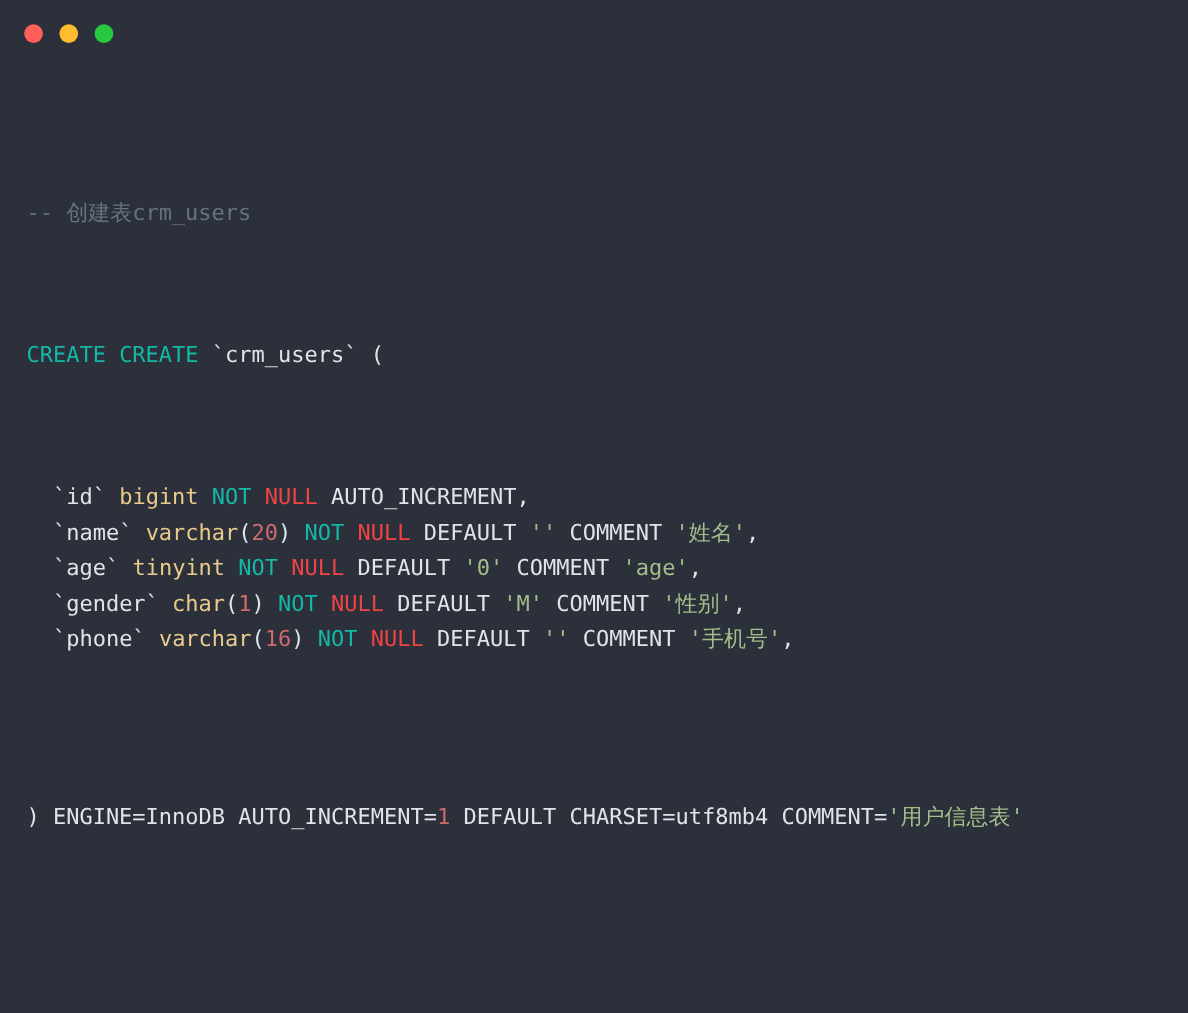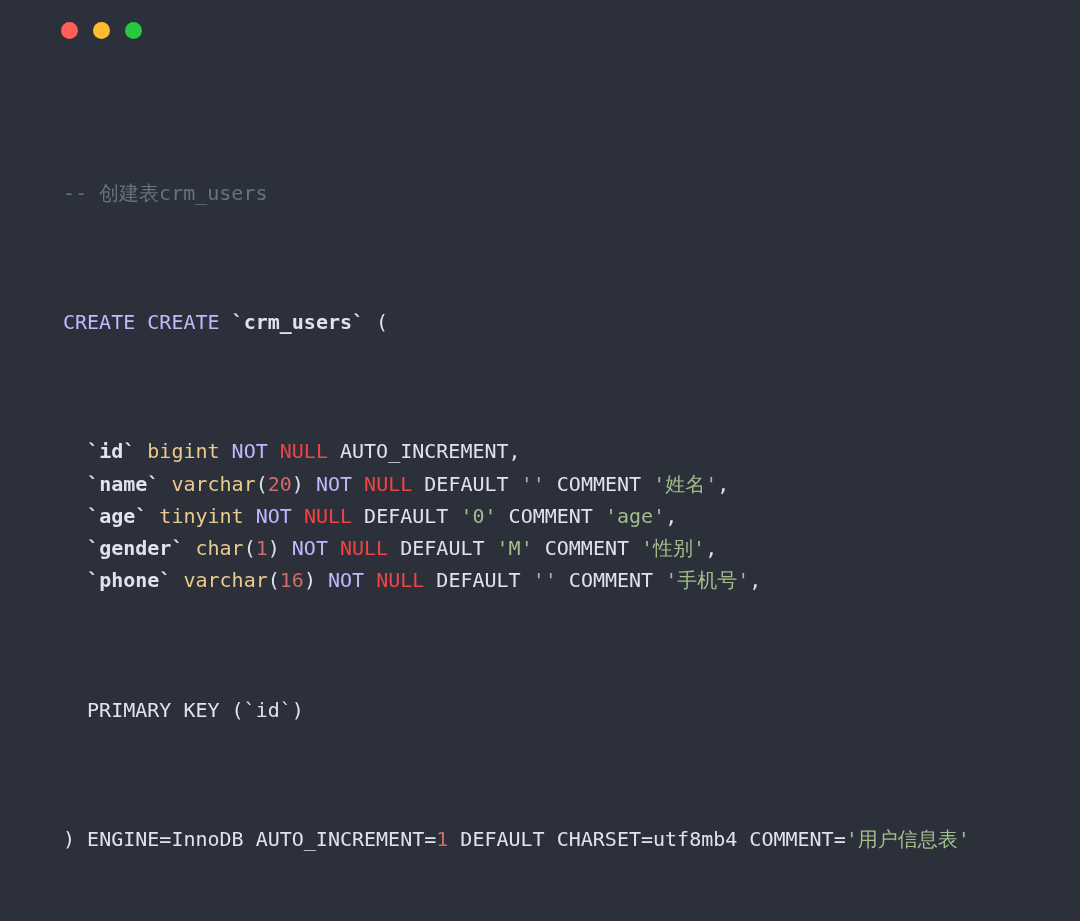--- a/index.html
+++ b/index.html
@@ -13,21 +13,20 @@
     overflow: hidden;
     font-family: "DejaVu Sans Mono", "Liberation Mono", monospace;
   }
 
   #window {
     width: 1080px;
     height: 921px;
     background: #2b303b;
     position: relative;
     box-sizing: border-box;
-    padding-left: 39px;
   }
 
   
   #titlebar {
     height: 62px;
     padding: 22px 0 0 22px;
     box-sizing: border-box;
     display: flex;
     align-items: flex-start;
   }
@@ -48,48 +47,47 @@
     white-space: pre;
     color: #dfe3eb;
   }
   .line {
     white-space: pre;
     min-height: 32.3px;
   }
 
   
   .cmt   { color: #65737e; }
-  .kw    { color: #c4b5fd; }   
+  .kw    { color: #14b8a6; }   
   .type  { color: #ebcb8b; text-align: center; }   
   .null  { color: #ef4444; }   
   .num   { color: #cf6a6a; text-align: center; }   
   .str   { color: #a3be8c; }   
   .plain { color: #dfe3eb; }
-  .ident { color: #dfe3eb; font-weight: bold; }
+  .ident { color: #dfe3eb; }
 </style>
 </head>
 <body>
 
 <div id="window">
 
   <div id="titlebar">
     <span class="dot" title="Close" style="background: rgb(255, 95, 87);"></span>
     <span class="dot" title="Minimize" style="background: rgb(254, 188, 46);"></span>
     <span class="dot" title="Maximize" style="background: rgb(40, 200, 64);"></span>
   </div>
 
   <div id="code">
 
     <div class="line"><span class="cmt">-- 创建表crm_users</span></div>
 
     <div class="line"><span class="kw">CREATE</span><span class="plain"> </span><span class="kw">CREATE</span><span class="plain"> </span><span class="ident">`crm_users`</span><span class="plain"> </span><span class="plain">(</span></div>
 
     <div id="columns"><div class="line"><span class="plain">  </span><span class="ident">`id`</span><span class="plain"> </span><span class="type">bigint</span><span class="plain"> </span><span class="kw">NOT</span><span class="plain"> </span><span class="null">NULL</span><span class="plain"> </span><span class="plain">AUTO_INCREMENT,</span></div><div class="line"><span class="plain">  </span><span class="ident">`name`</span><span class="plain"> </span><span class="type">varchar</span><span class="plain">(</span><span class="num">20</span><span class="plain">)</span><span class="plain"> </span><span class="kw">NOT</span><span class="plain"> </span><span class="null">NULL</span><span class="plain"> </span><span class="plain">DEFAULT</span><span class="plain"> </span><span class="str">''</span><span class="plain"> </span><span class="plain">COMMENT</span><span class="plain"> </span><span class="str">'姓名'</span><span class="plain">,</span></div><div class="line"><span class="plain">  </span><span class="ident">`age`</span><span class="plain"> </span><span class="type">tinyint</span><span class="plain"> </span><span class="kw">NOT</span><span class="plain"> </span><span class="null">NULL</span><span class="plain"> </span><span class="plain">DEFAULT</span><span class="plain"> </span><span class="str">'0'</span><span class="plain"> </span><span class="plain">COMMENT</span><span class="plain"> </span><span class="str">'age'</span><span class="plain">,</span></div><div class="line"><span class="plain">  </span><span class="ident">`gender`</span><span class="plain"> </span><span class="type">char</span><span class="plain">(</span><span class="num">1</span><span class="plain">)</span><span class="plain"> </span><span class="kw">NOT</span><span class="plain"> </span><span class="null">NULL</span><span class="plain"> </span><span class="plain">DEFAULT</span><span class="plain"> </span><span class="str">'M'</span><span class="plain"> </span><span class="plain">COMMENT</span><span class="plain"> </span><span class="str">'性别'</span><span class="plain">,</span></div><div class="line"><span class="plain">  </span><span class="ident">`phone`</span><span class="plain"> </span><span class="type">varchar</span><span class="plain">(</span><span class="num">16</span><span class="plain">)</span><span class="plain"> </span><span class="kw">NOT</span><span class="plain"> </span><span class="null">NULL</span><span class="plain"> </span><span class="plain">DEFAULT</span><span class="plain"> </span><span class="str">''</span><span class="plain"> </span><span class="plain">COMMENT</span><span class="plain"> </span><span class="str">'手机号'</span><span class="plain">,</span></div></div>
 
-    <div class="line"><span class="plain">  PRIMARY KEY (`id`)</span></div>
 
     <div class="line"><span class="plain">)</span><span class="plain"> ENGINE=InnoDB AUTO_INCREMENT=</span><span class="num">1</span><span class="plain"> DEFAULT CHARSET=utf8mb4 COMMENT=</span><span class="str">'用户信息表'</span></div>
 
     
 
     
 
     
 
     

